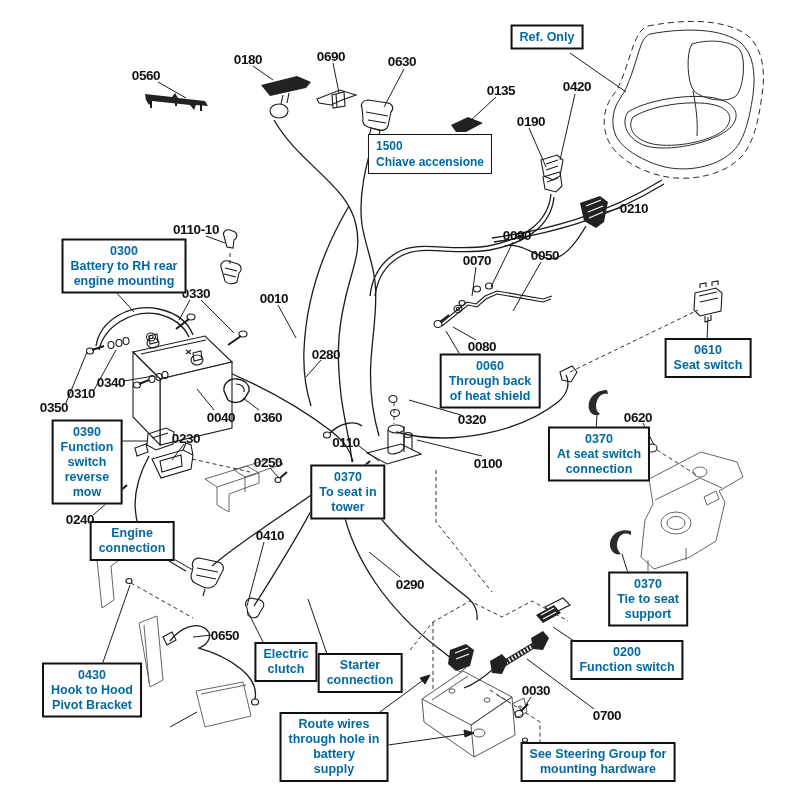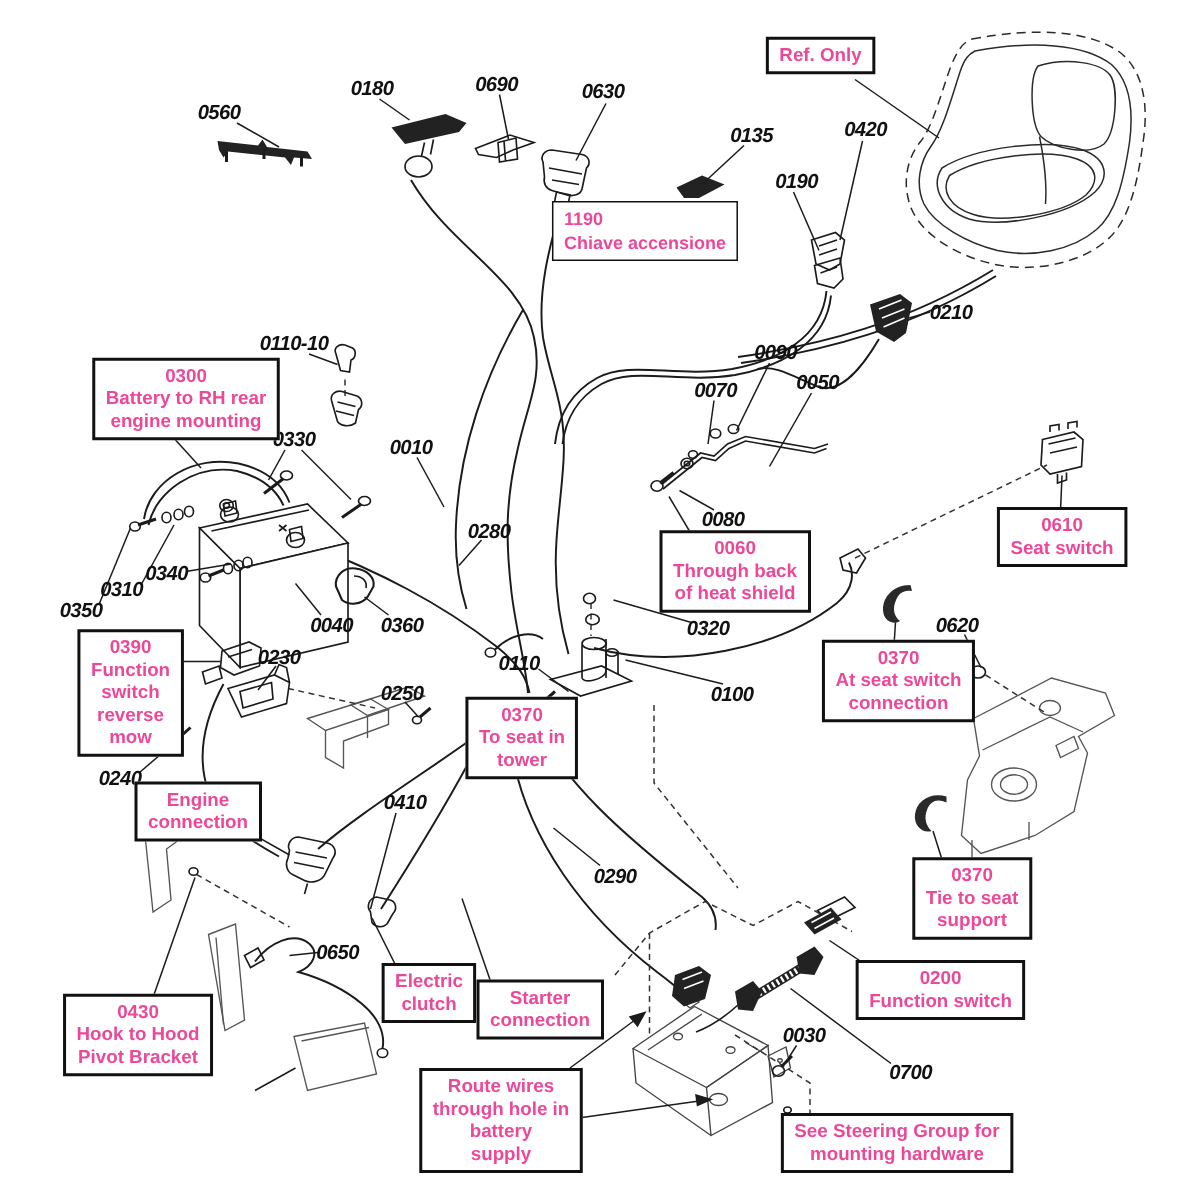--- a/index.html
+++ b/index.html
@@ -1,22 +1,22 @@
 <!DOCTYPE html>
 <html><head>
 <meta charset="utf-8">
 <style>
   html,body{margin:0;padding:0;background:#fff;}
   #stage{position:relative;width:800px;height:800px;background:#fff;overflow:hidden;
          font-family:"Liberation Sans",sans-serif;}
   #art{position:absolute;left:0;top:0;}
   .plabel{position:absolute;transform:translate(-50%,-50%);font-weight:700;
-          font-size:13.5px;letter-spacing:-0.4px;color:#111;white-space:nowrap;font-style:italic;}
+          font-size:13.5px;letter-spacing:-0.4px;color:#111;white-space:nowrap;}
   .pbox{position:absolute;transform:translate(-50%,-50%);border:2px solid #111;
-        background:#fff;color:#ec4899;font-weight:700;font-size:12.5px;line-height:15px;
+        background:#fff;color:#0369a1;font-weight:700;font-size:12.5px;line-height:15px;
         text-align:center;padding:3px 7px;white-space:nowrap;}
   .pbox.thin{border-width:1.5px;text-align:left;font-size:12px;line-height:16px;}
 </style>
 </head>
 <body>
 
 <div id="stage">
 
 <svg id="art" width="800" height="800" viewBox="0 0 800 800">
 
@@ -318,21 +318,21 @@
 <div class="plabel" style="left:270px;top:535px">0410</div>
 <div class="plabel" style="left:410px;top:584px">0290</div>
 <div class="plabel" style="left:225px;top:635px">0650</div>
 <div class="plabel" style="left:536px;top:690px">0030</div>
 <div class="plabel" style="left:607px;top:715px">0700</div>
 
 <div class="pbox" style="left:547px;top:37px">
   <div>Ref. Only</div>
 </div>
 <div class="pbox thin" style="left:430px;top:154px">
-  <div>1190</div>
+  <div>1500</div>
   <div>Chiave accensione</div>
 </div>
 <div class="pbox" style="left:124px;top:266px">
   <div>0300</div>
   <div>Battery to RH rear</div>
   <div>engine mounting</div>
 </div>
 <div class="pbox" style="left:490px;top:381px">
   <div>0060</div>
   <div>Through back</div>

